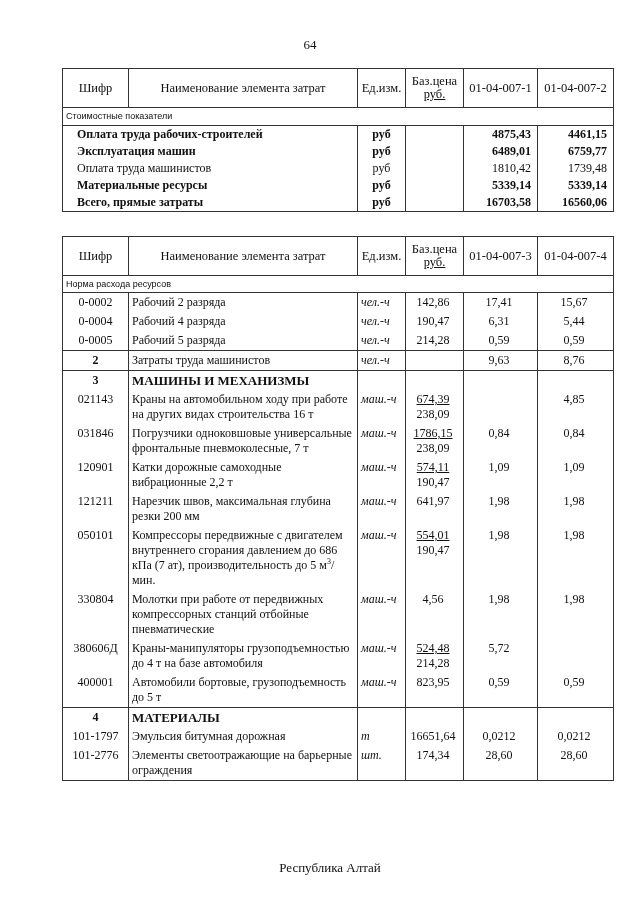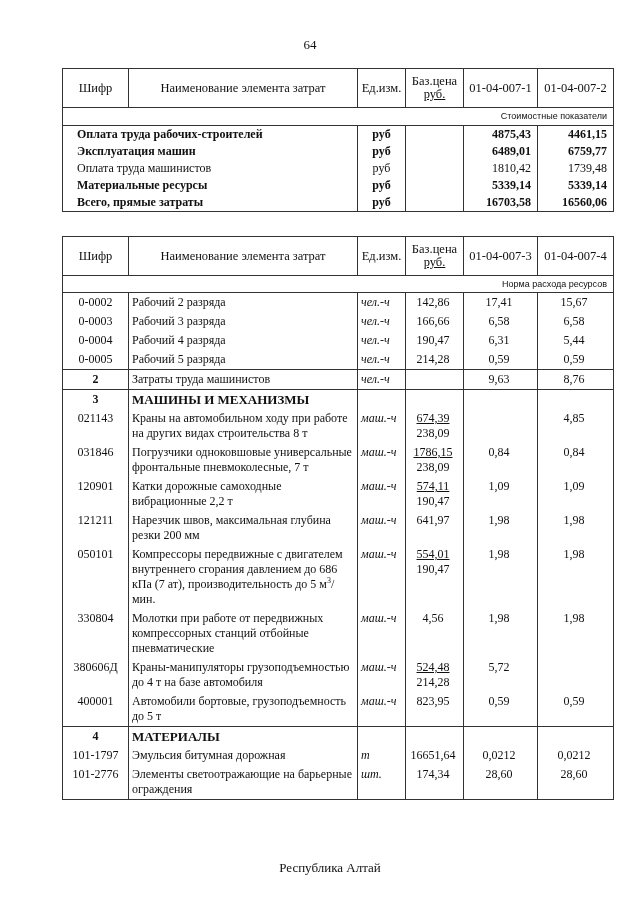--- a/index.html
+++ b/index.html
@@ -9,21 +9,21 @@
   }
   .page-num { position: absolute; top: 37px; left: 0; width: 572px; text-align: center; font-size: 13px; margin-left: 24px; }
   .footer { position: absolute; top: 860px; left: 0; width: 660px; text-align: center; font-size: 13px; }
 
   table.est { position: absolute; left: 62px; border-collapse: collapse; table-layout: fixed; font-size: 12px; padding-left: 12px; }
   table.est td, table.est th { padding: 0 3px; vertical-align: top; line-height: 15px; }
   table.est th { font-weight: normal; border: 1px solid #333; vertical-align: middle; height: 38px; font-size: 12.5px; }
   col.c-code { width: 66px; } col.c-name { width: 229px; } col.c-unit { width: 48px; }
   col.c-base { width: 58px; } col.c-v1 { width: 74px; } col.c-v2 { width: 76px; }
 
-  .sub td.subhead { text-align: right; font-family: "Liberation Sans", "DejaVu Sans", sans-serif; font-size: 9px;
+  .sub td.subhead { text-align: left; font-family: "Liberation Sans", "DejaVu Sans", sans-serif; font-size: 9px;
     border: 1px solid #333; height: 16px; line-height: 16px; padding-right: 6px; }
   #t1 { top: 68px; }
   #t1 td { border-left: 1px solid #333; border-right: 1px solid #333; height: 17px; line-height: 17px; }
   #t1 tr.last td { border-bottom: 1px solid #333; }
   #t1 td.name { padding-left: 14px; }
   #t1 td.unit { text-align: center; }
   #t1 td.num { text-align: right; padding-right: 6px; }
   .b { font-weight: bold; }
 
   #t2 { top: 236px; }
@@ -134,28 +134,20 @@
     <tbody id="t2-body">
       <tr class="row">
         <td class="code">0-0002</td>
         <td><span>Рабочий 2 разряда</span></td>
         <td class="unit">чел.-ч</td>
         <td class="num"><span>142,86</span></td>
         <td class="num">17,41</td>
         <td class="num">15,67</td>
       </tr>
       <tr class="row">
-        <td class="code">0-0003</td>
-        <td><span>Рабочий 3 разряда</span></td>
-        <td class="unit">чел.-ч</td>
-        <td class="num"><span>166,66</span></td>
-        <td class="num">6,58</td>
-        <td class="num">6,58</td>
-      </tr>
-      <tr class="row">
         <td class="code">0-0004</td>
         <td><span>Рабочий 4 разряда</span></td>
         <td class="unit">чел.-ч</td>
         <td class="num"><span>190,47</span></td>
         <td class="num">6,31</td>
         <td class="num">5,44</td>
       </tr>
       <tr class="row">
         <td class="code">0-0005</td>
         <td><span>Рабочий 5 разряда</span></td>
@@ -175,21 +167,21 @@
       <tr class="row sep">
         <td class="code b">3</td>
         <td class="b" style="font-size:13px">МАШИНЫ И МЕХАНИЗМЫ</td>
         <td></td>
         <td></td>
         <td></td>
         <td></td>
       </tr>
       <tr class="row">
         <td class="code">021143</td>
-        <td><span>Краны на автомобильном ходу при работе на других видах строительства 8 т</span></td>
+        <td><span>Краны на автомобильном ходу при работе на других видах строительства 16 т</span></td>
         <td class="unit">маш.-ч</td>
         <td class="num"><span class="u">674,39</span><br><span>238,09</span></td>
         <td class="num"></td>
         <td class="num">4,85</td>
       </tr>
       <tr class="row">
         <td class="code">031846</td>
         <td><span>Погрузчики одноковшовые универсальные фронтальные пневмоколесные, 7 т</span></td>
         <td class="unit">маш.-ч</td>
         <td class="num"><span class="u">1786,15</span><br><span>238,09</span></td>

